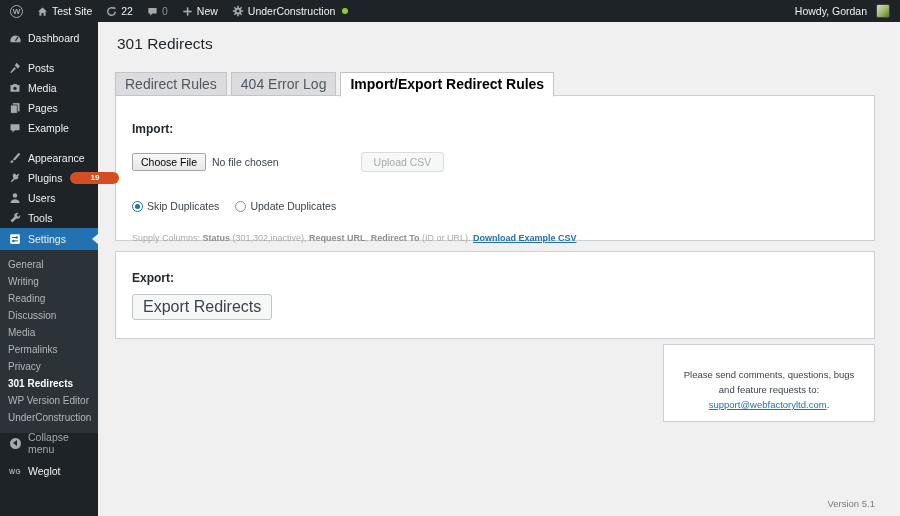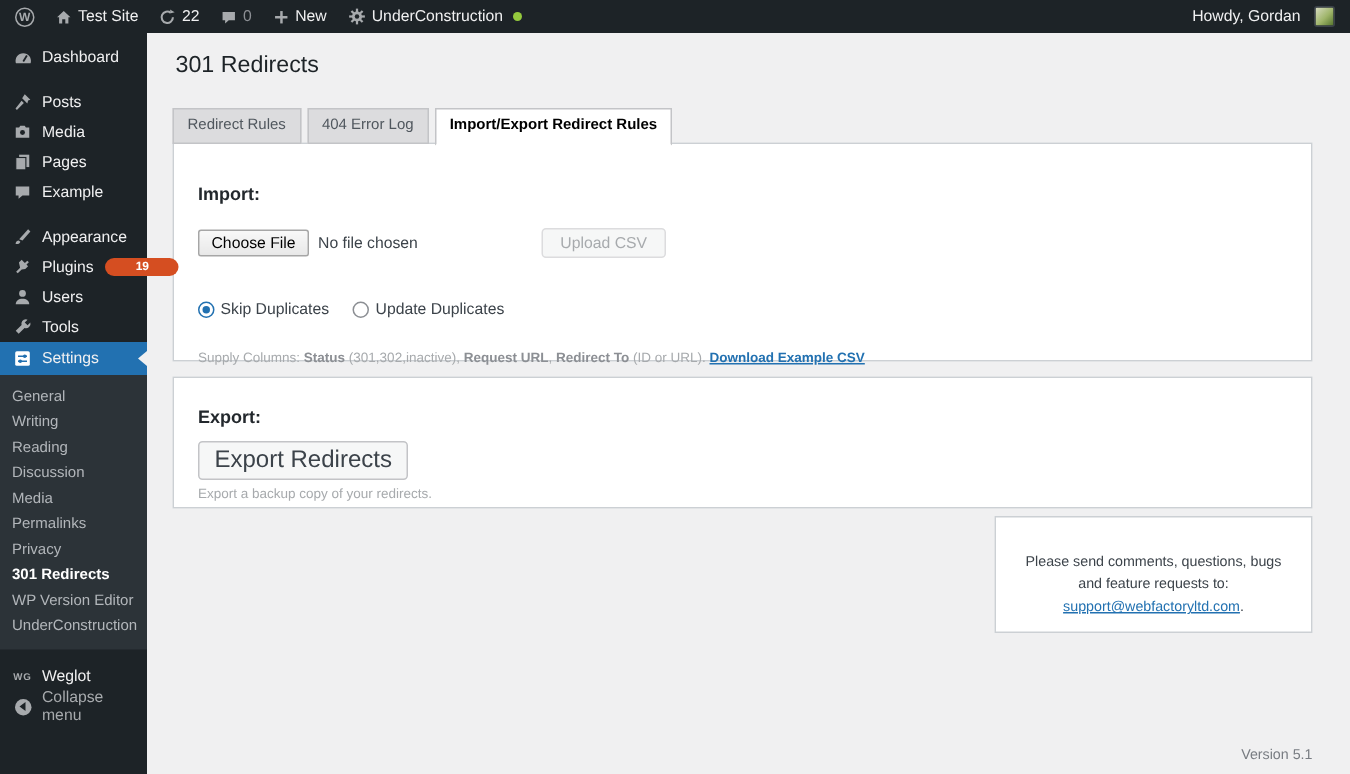--- a/index.html
+++ b/index.html
@@ -41,21 +41,21 @@
     display:flex; align-items:center; justify-content:center; }
   .collapse-tri { width:0; height:0; border-top:3px solid transparent; border-bottom:3px solid transparent;
     border-right:4px solid #1d2327; margin-right:1px; }
   .muted-row { color:#a7aaad; }
 
   
   .main { position:absolute; left:98px; top:22px; right:0; bottom:0; background:#f0f0f1;
     padding:10px 25px 0 17px; }
   .page-title { font-size:15.5px; font-weight:400; color:#1d2327; line-height:20px; margin:2px 0 0 2px; }
   .tabs { display:flex; margin-top:18px; position:relative; z-index:2; }
-  .tab { font-size:10px; color:#50575e; background:#dcdcde; border:1px solid #c3c4c7;
+  .tab { font-size:14px; color:#50575e; background:#dcdcde; border:1px solid #c3c4c7;
     padding:6px 9px; margin-right:4px; cursor:pointer; line-height:10px; }
   .tab.active { background:#fff; color:#000; font-weight:bold; border-bottom-color:#fff; margin-bottom:-1px; }
   .panel { background:#fff; border:1px solid #ccd0d4; margin-top:-1px; position:relative; z-index:1; }
   .panel-import { height:146px; padding:26px 16px 0; }
   .panel-export { height:88px; margin-top:10px; padding:19px 16px 0; }
   .section-heading { font-size:12px; font-weight:bold; color:#23282d; }
 
   .file-row { display:flex; align-items:center; margin-top:16px; }
   .choose-file-btn { font-size:10.5px; color:#000; background:linear-gradient(#f8f8f8,#e8e8e8);
     border:1px solid #a6a6a6; border-radius:2px; padding:2px 8px; cursor:pointer; }
@@ -250,31 +250,31 @@
     <span class="submenu-item">Reading</span>
     <span class="submenu-item">Discussion</span>
     <span class="submenu-item">Media</span>
     <span class="submenu-item">Permalinks</span>
     <span class="submenu-item">Privacy</span>
     <span class="submenu-item current">301 Redirects</span>
     <span class="submenu-item">WP Version Editor</span>
     <span class="submenu-item">UnderConstruction</span>
   </div>
 
+  <div class="menu-item muted-row">
+    <span class="mi-icon">
+      <span class="collapse-circle">
+          <span class="collapse-tri"></span>
+        </span>
+    </span>
+    <span>Collapse menu</span>
+  </div>
   <div class="menu-item weglot-row">
     <span class="mi-icon wg-glyph">WG</span>
     <span>Weglot</span>
-  </div>
-  <div class="menu-item muted-row">
-    <span class="mi-icon">
-      <span class="collapse-circle">
-          <span class="collapse-tri"></span>
-        </span>
-    </span>
-    <span>Collapse menu</span>
   </div>
 </div>
 
 <div class="main">
   <h1 class="page-title">301 Redirects</h1>
 
   <div class="tabs">
     <span class="tab">Redirect Rules</span>
     <span class="tab">404 Error Log</span>
     <span class="tab active">Import/Export Redirect Rules</span>
@@ -294,21 +294,20 @@
       <span class="radio-label">Update Duplicates</span>
     </div>
     <div class="help-line">
       <span>Supply Columns: </span><b>Status</b><span> (301,302,inactive), </span><b>Request URL</b><span>, </span><b>Redirect To</b><span> (ID or URL). </span><span class="link">Download Example CSV</span>
     </div>
   </div>
 
   <div class="panel panel-export">
     <div class="section-heading">Export:</div>
     <button class="export-btn">Export Redirects</button>
-    <div class="export-desc">Export a backup copy of your redirects.</div>
   </div>
 
   <div class="support-box">
     <span>Please send comments, questions, bugs</span><br>
     <span>and feature requests to:</span><br>
     <span class="link">support@webfactoryltd.com</span><span>.</span>
   </div>
 
   <div class="version">Version 5.1</div>
 </div>

